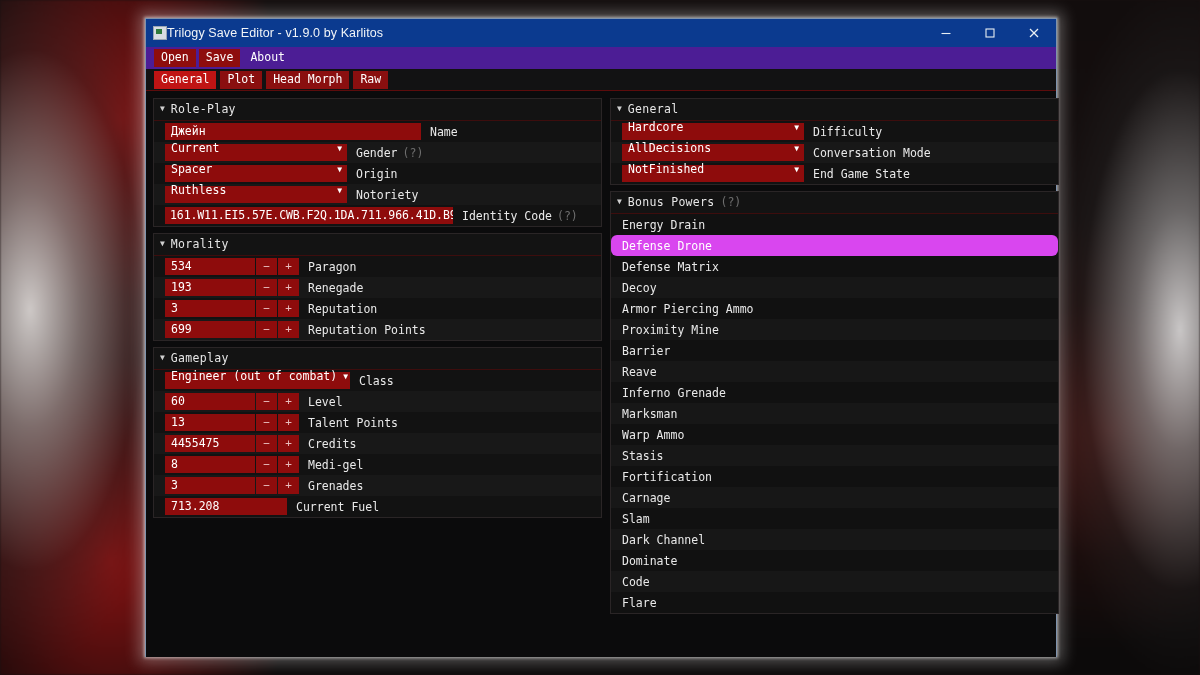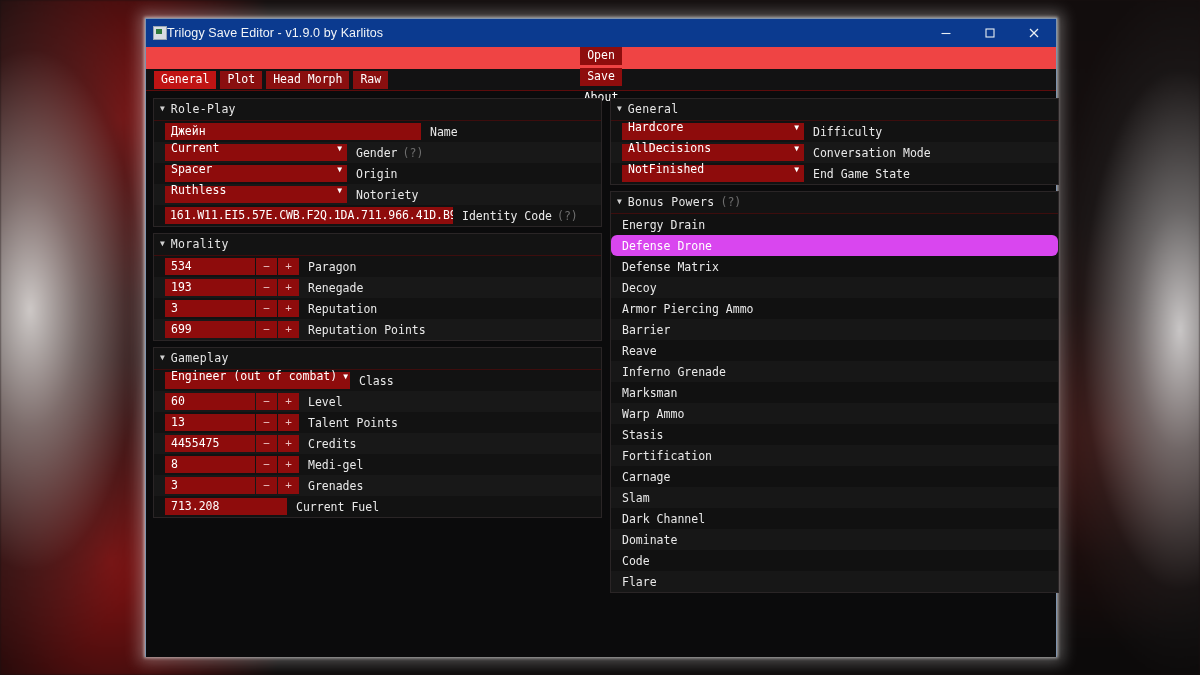--- a/index.html
+++ b/index.html
@@ -78,25 +78,25 @@
     display: flex; align-items: center; justify-content: center;
     color: #e9eef3;
     font-family: "Liberation Sans", sans-serif;
     font-size: 13px;
   }
   .win-btn svg { display: block; }
 
   
   #menu-bar {
     height: 22px;
-    background: #ef4444;
-    display: flex;
-    align-items: center;
+    background: #4c1d95;
+    display: flex;
+    align-items: center;
+    padding-left: 8px;
     gap: 3px;
-    flex-direction: column;
   }
   .menu-item {
     font-size: 11.5px;
     color: #ffffff;
     padding: 2px 7px 3px 7px;
     line-height: 13px;
     white-space: nowrap;
   }
   .menu-item.red { background: #8e0d0d; }
   .menu-item.plain { background: transparent; }
@@ -514,20 +514,23 @@
           <div class="power-row">
               <span class="power-label">Defense Matrix</span>
             </div>
           <div class="power-row">
               <span class="power-label">Decoy</span>
             </div>
           <div class="power-row">
               <span class="power-label">Armor Piercing Ammo</span>
             </div>
           <div class="power-row">
+              <span class="power-label">Proximity Mine</span>
+            </div>
+          <div class="power-row">
               <span class="power-label">Barrier</span>
             </div>
           <div class="power-row">
               <span class="power-label">Reave</span>
             </div>
           <div class="power-row">
               <span class="power-label">Inferno Grenade</span>
             </div>
           <div class="power-row">
               <span class="power-label">Marksman</span>

